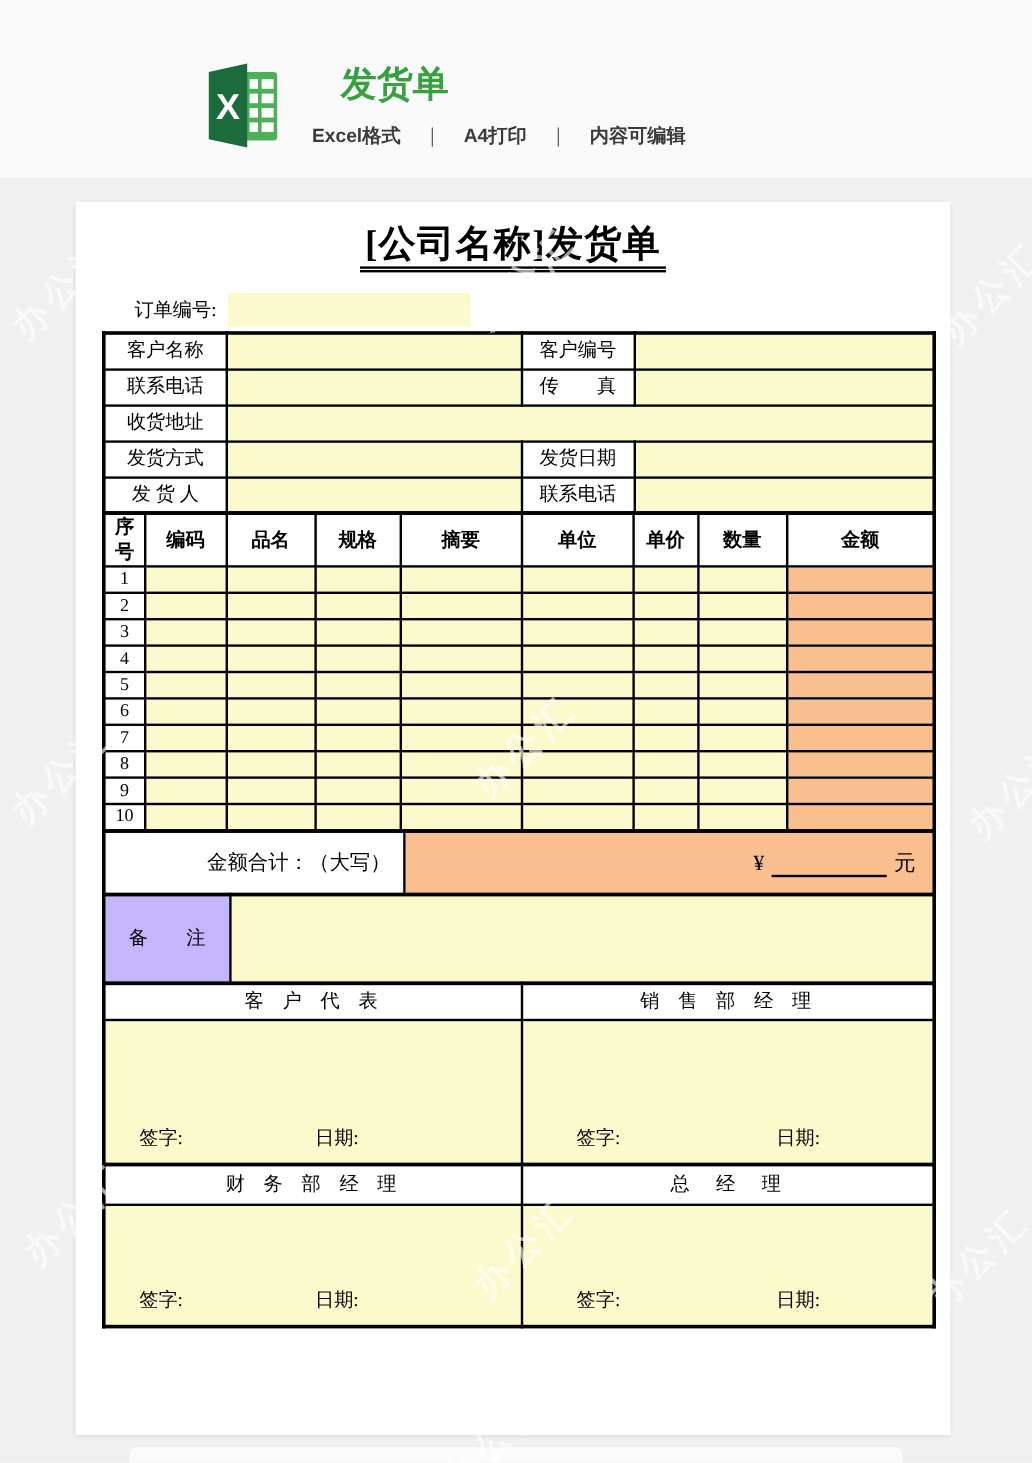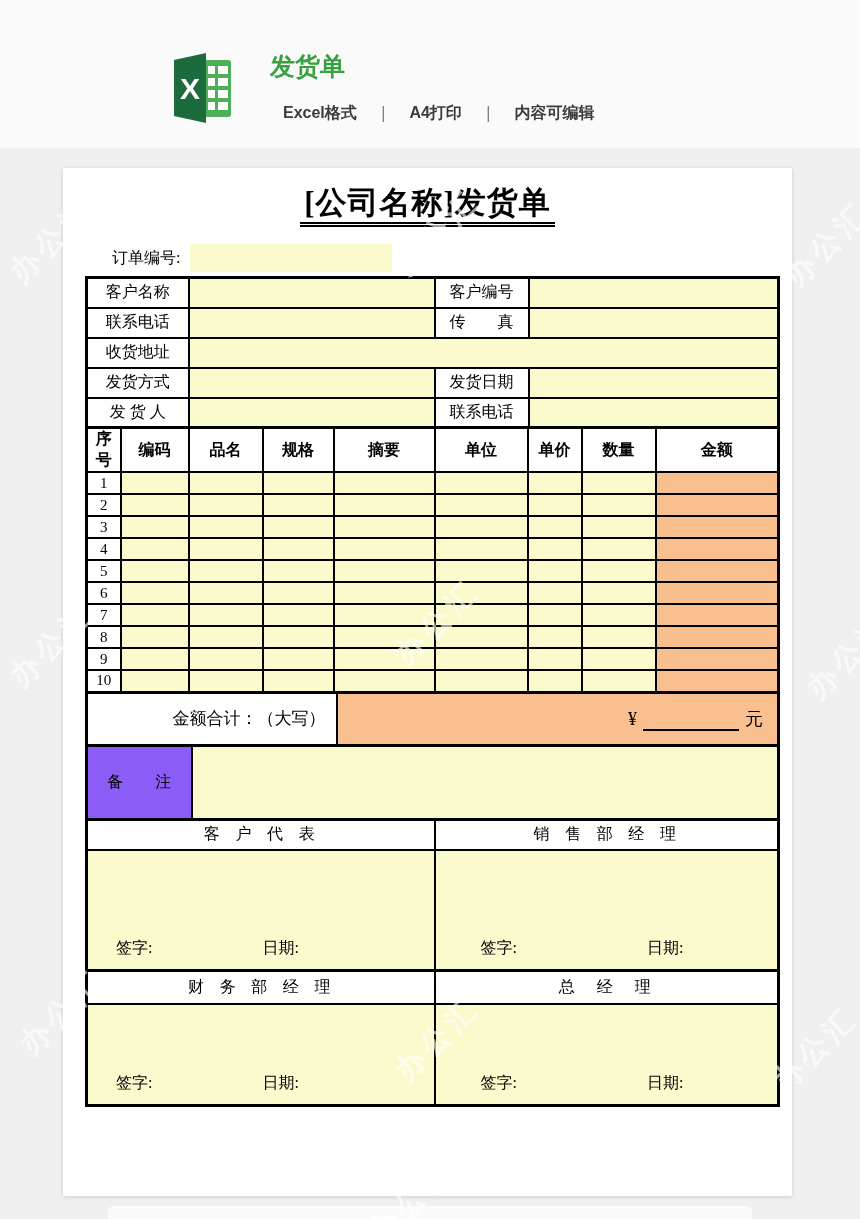--- a/index.html
+++ b/index.html
@@ -2,23 +2,23 @@
 <html><head>
 <meta charset="utf-8">
 <style>
   * { margin:0; padding:0; box-sizing:border-box; }
   body { font-family:"Liberation Serif","DejaVu Serif",serif; }
   .screen { position:relative; width:860px; height:1219px; background:#f0f0f1; overflow:hidden; }
 
   
   .top-band { position:absolute; left:0; top:0; width:860px; height:148px; background:#fafafa; }
   .hdr-icon { position:absolute; left:167px; top:52px; width:68px; height:72px; }
-  .hdr-title { position:absolute; left:270px; top:50px; font-family:Liberation Serif, serif;
-               font-size:25px; font-weight:bold; color:#35a13f; }
-  .hdr-sub { position:absolute; left:283px; top:103px; font-family:"Liberation Sans","DejaVu Sans",sans-serif;
+  .hdr-title { position:absolute; left:284px; top:50px; font-family:Liberation Serif, serif;
+               font-size:30px; font-weight:bold; color:#35a13f; }
+  .hdr-sub { position:absolute; left:260px; top:103px; font-family:"Liberation Sans","DejaVu Sans",sans-serif;
              font-size:16px; font-weight:bold; color:#3b3b3b; }
   .hdr-sub .sep { margin:0 14px; color:#555; font-weight:normal; }
 
   
   .page { position:absolute; left:63px; top:168px; width:729px; height:1028px; background:#ffffff;
           box-shadow:0 1px 4px rgba(0,0,0,0.15); }
   .doc-title { position:absolute; left:0; top:14px; width:729px; text-align:center; }
   .doc-title span { font-size:31px; font-weight:bold; color:#000; padding:0 4px 2px 4px;
                     border-bottom:5px double #000; letter-spacing:1px; }
   .order-row { position:absolute; left:49px; top:76px; height:28px; display:flex; align-items:center; }
@@ -39,21 +39,21 @@
   .item-t .c-num { background:#fff; text-align:center; font-size:15px; height:22px; }
   .item-t .c-y   { background:#fafacd; }
   .item-t .c-amt { background:#fabf8f; }
 
   .total-t td { height:53px; }
   .total-t .t-lab { background:#fff; text-align:right; padding-right:10px; font-size:17px; }
   .total-t .t-val { background:#fabf8f; text-align:right; padding-right:14px; font-size:18px; }
   .total-t .uline { display:inline-block; width:96px; border-bottom:2px solid #000; height:1.05em;
                     margin:0 6px; vertical-align:bottom; }
 
-  .remark-t .r-lab { height:74px; background:#8b5cf6; text-align:center; }
+  .remark-t .r-lab { height:74px; background:#c4b5fd; text-align:center; }
   .remark-t .r-val { background:#fafacd; }
 
   .sig-t .s-head { background:#fff; text-align:center; letter-spacing:3px; font-size:16px; height:31px;font-family:Liberation Mono, monospace; }
   .sig-t .s-body { background:#fafacd; vertical-align:bottom; }
   .sigline { display:flex; padding:0 0 10px 28px; font-size:16px; }
   .sigline .date { margin-left:110px; }
   .sig-t .s-body.right .sigline { padding-left:45px; }
   .sig-t .s-body.right .date { margin-left:130px; }
   .sig-t.second .s-head { height:34px; }
 

